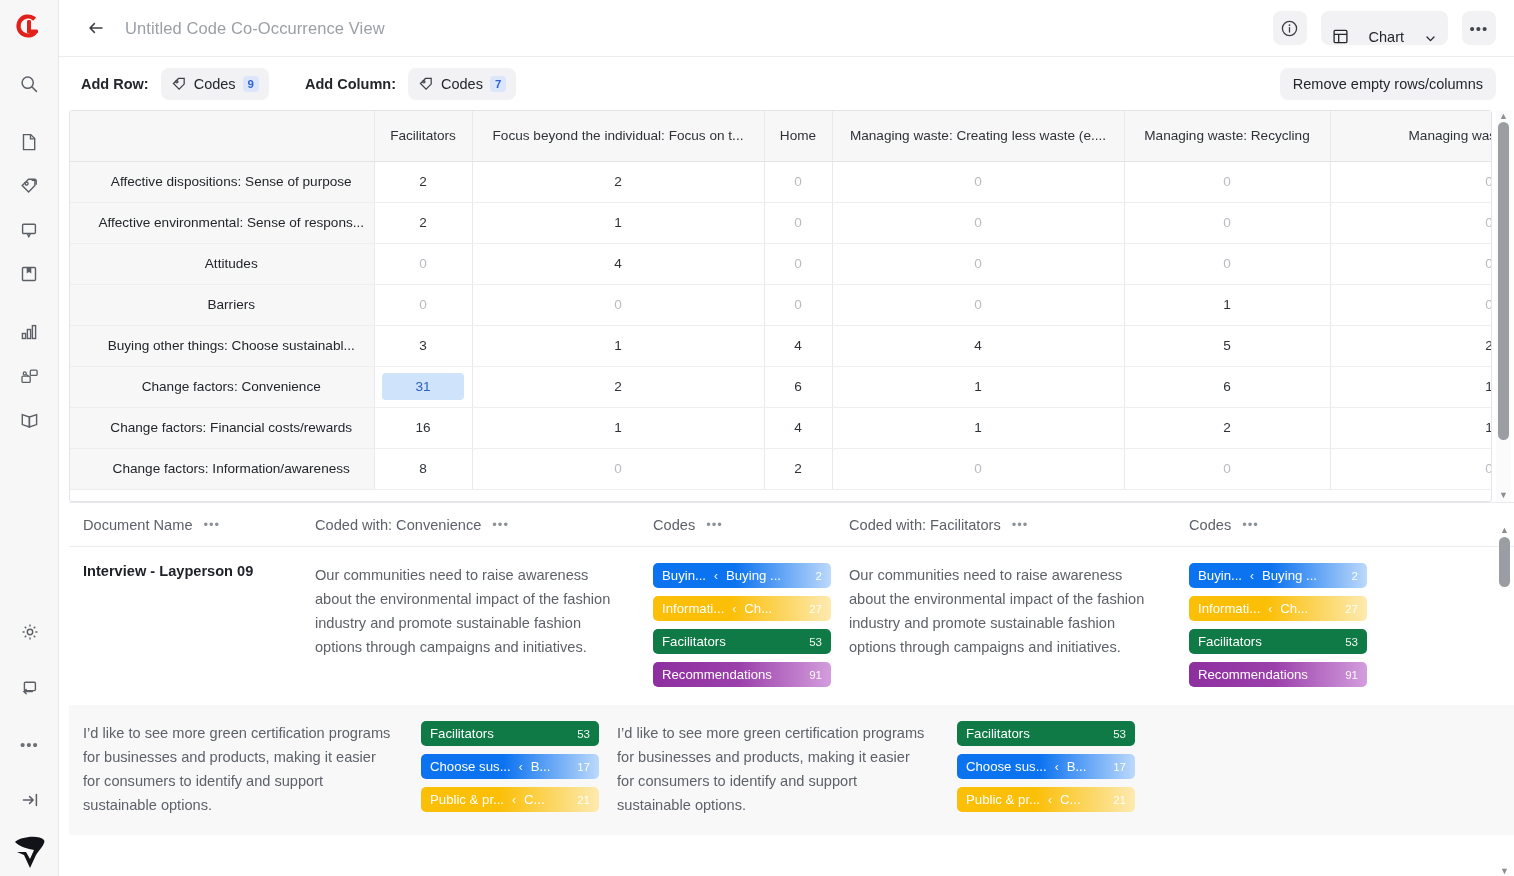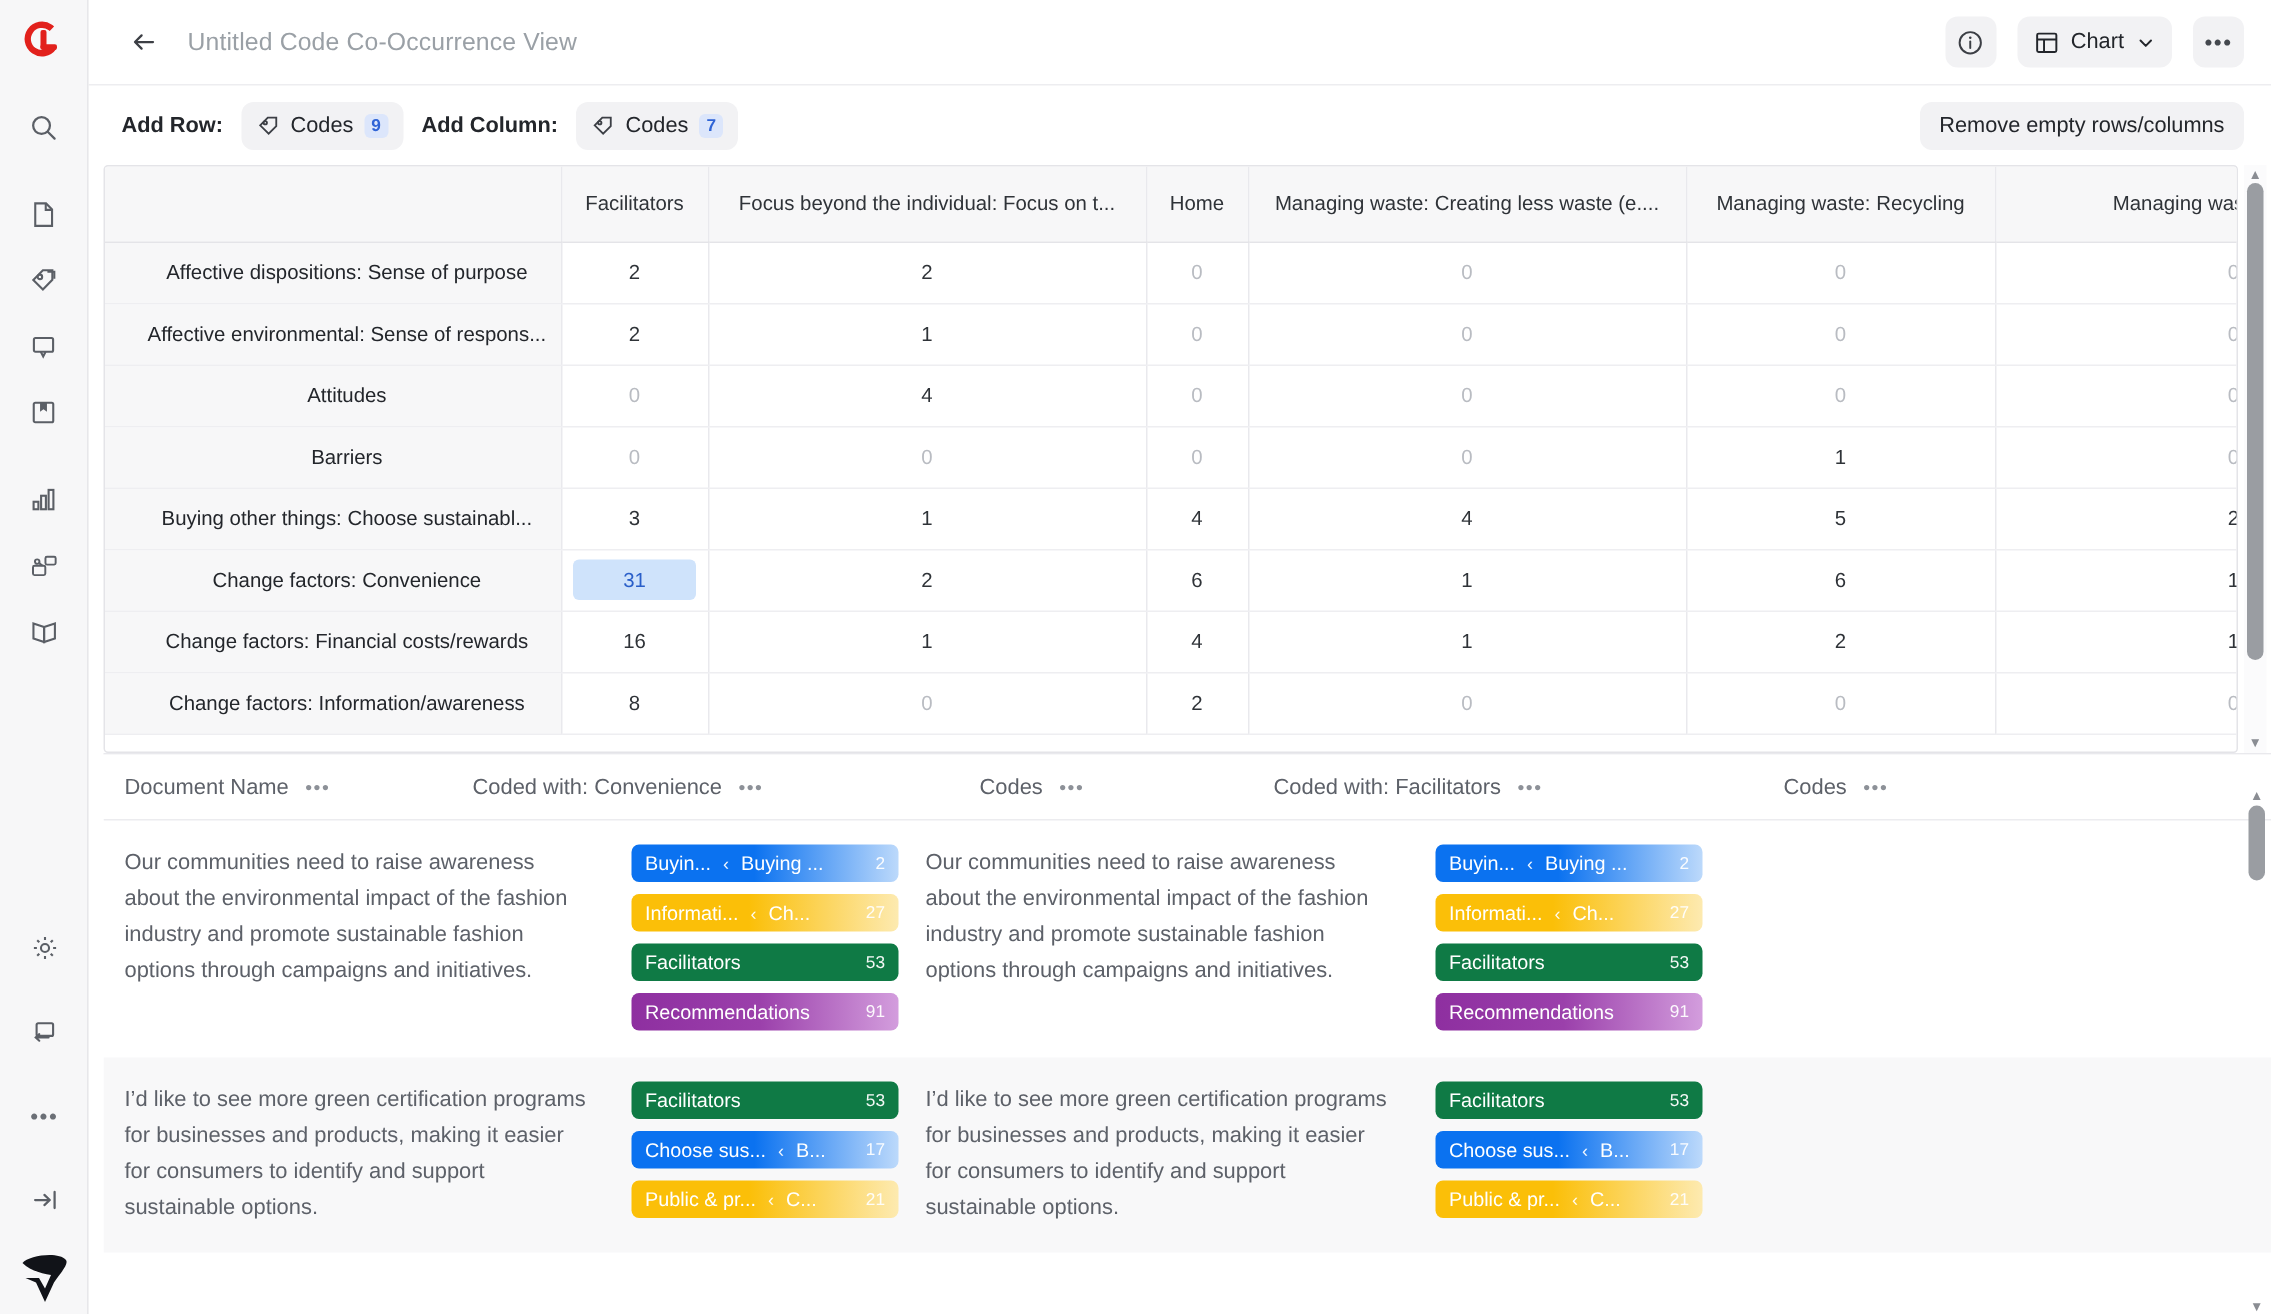--- a/index.html
+++ b/index.html
@@ -48,21 +48,21 @@
     font-size: 16.5px; color: #9aa0a6; font-weight: 400; letter-spacing: .1px;
   }
   .topbar-spacer { flex: 1 1 auto; }
   .icon-btn {
     height: 34px; min-width: 34px; border-radius: 8px; background: #f2f2f4;
     display: flex; align-items: center; justify-content: center;
     color: #3c3f45; border: none;
   }
   .chart-btn {
     height: 34px; border-radius: 8px; background: #f2f2f4;
-    display: flex; align-items: center; gap: 8px; padding: 0 11px;
+    display: flex; align-items: flex-end; gap: 20px; padding: 0 11px;
     font-size: 14.5px; color: #23262b; border: none;
     font-family: "Liberation Sans", sans-serif;
   }
   .dots { letter-spacing: 1px; font-size: 15px; color: #44484e; line-height: 1; }
 
   
   .toolbar {
     height: 54px; display: flex; align-items: center; gap: 12px;
     padding: 0 18px 0 22px;
     border-top: 1px solid #ededf0;
@@ -349,21 +349,21 @@
         <span style="display:flex">
           <svg width="16" height="16" viewBox="0 0 17 17" fill="none" stroke="#3c3f45" stroke-width="1.3">
             <path d="M2.6 8 8 2.6h6v6L8.6 14z"></path>
               <circle cx="6.2" cy="6.2" r="1.2"></circle>
           </svg>
         </span>
         <span>Codes</span>
         <span class="chip-count">9</span>
       </button>
 
-      <span class="tb-label" style="">Add Column:</span>
+      <span class="tb-label" style="margin-left:24px">Add Column:</span>
       <button class="chip">
         <span style="display:flex">
           <svg width="16" height="16" viewBox="0 0 17 17" fill="none" stroke="#3c3f45" stroke-width="1.3">
             <path d="M2.6 8 8 2.6h6v6L8.6 14z"></path>
               <circle cx="6.2" cy="6.2" r="1.2"></circle>
           </svg>
         </span>
         <span>Codes</span>
         <span class="chip-count">7</span>
       </button>
@@ -498,20 +498,21 @@
           <span>Coded with: Facilitators</span>
           <span class="dots">•••</span>
         </div>
         <div class="dh-cell w-codes2">
           <span>Codes</span>
           <span class="dots">•••</span>
         </div>
       </div>
       <div id="detail-rows">
           <div class="drow">
+            <div class="doc-name">Interview - Layperson 09</div>
             <div class="quote">Our communities need to raise awareness about the environmental impact of the fashion industry and promote sustainable fashion options through campaigns and initiatives.</div>
             <div class="codes">
               <div class="badge bg-blue">
                 <span class="lbl">Buyin...</span>
                 <span class="sep">‹</span>
                 <span class="par">Buying ...</span>
                 <span class="cnt">2</span>
               </div>
               <div class="badge bg-amber">
                 <span class="lbl">Informati...</span>

